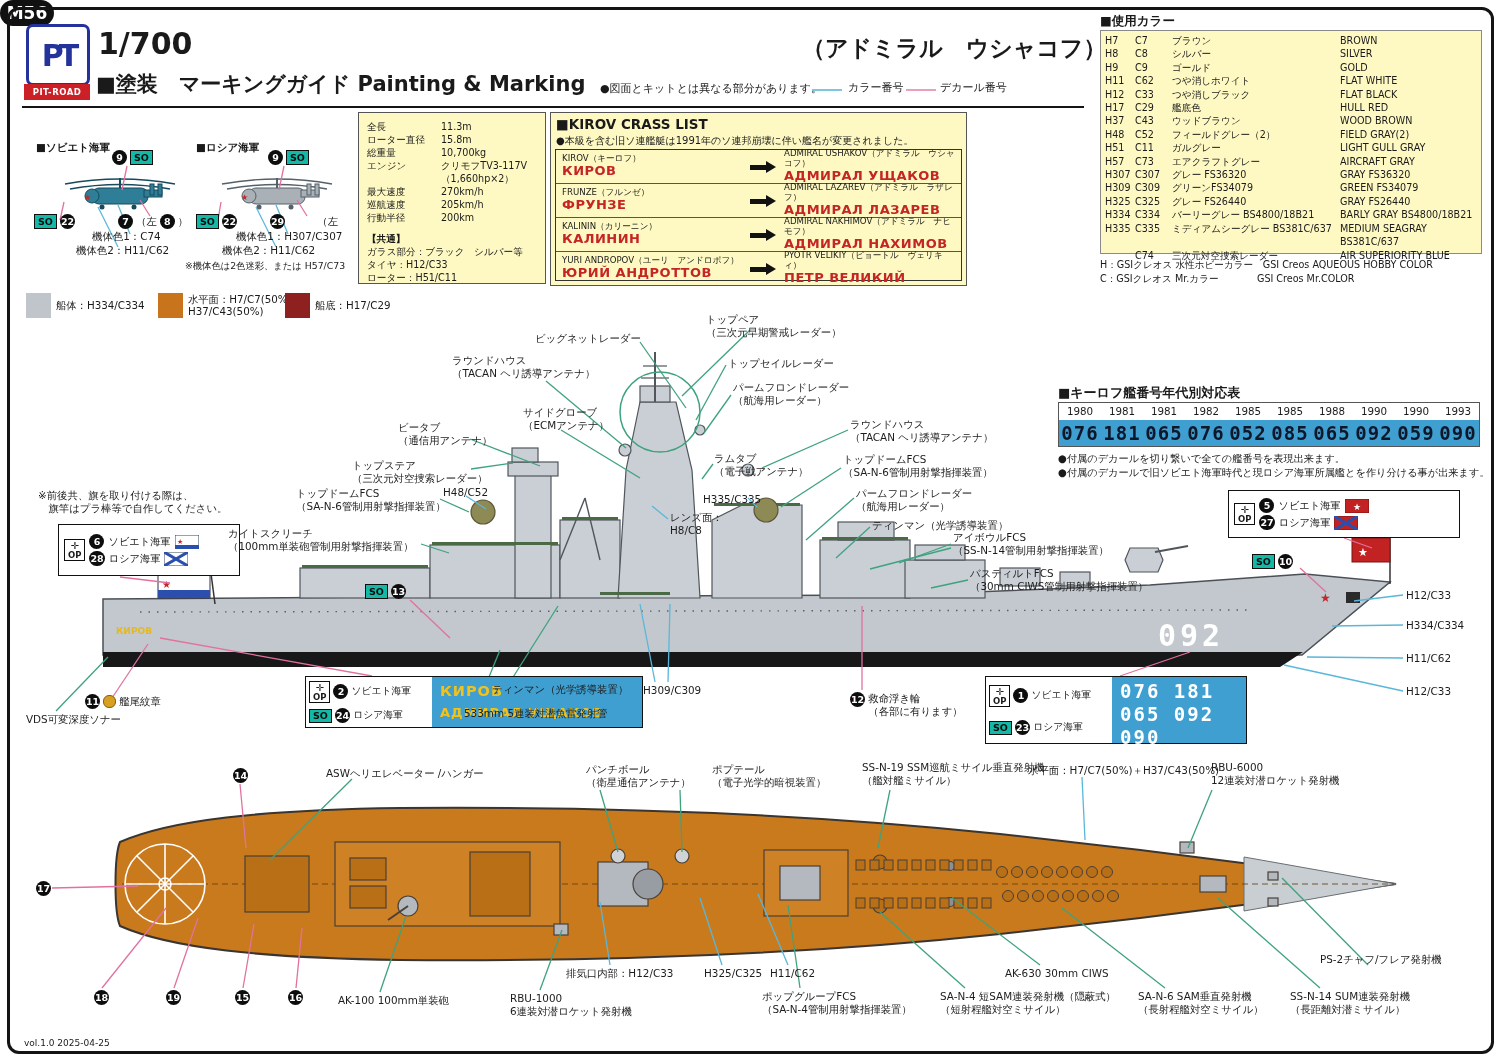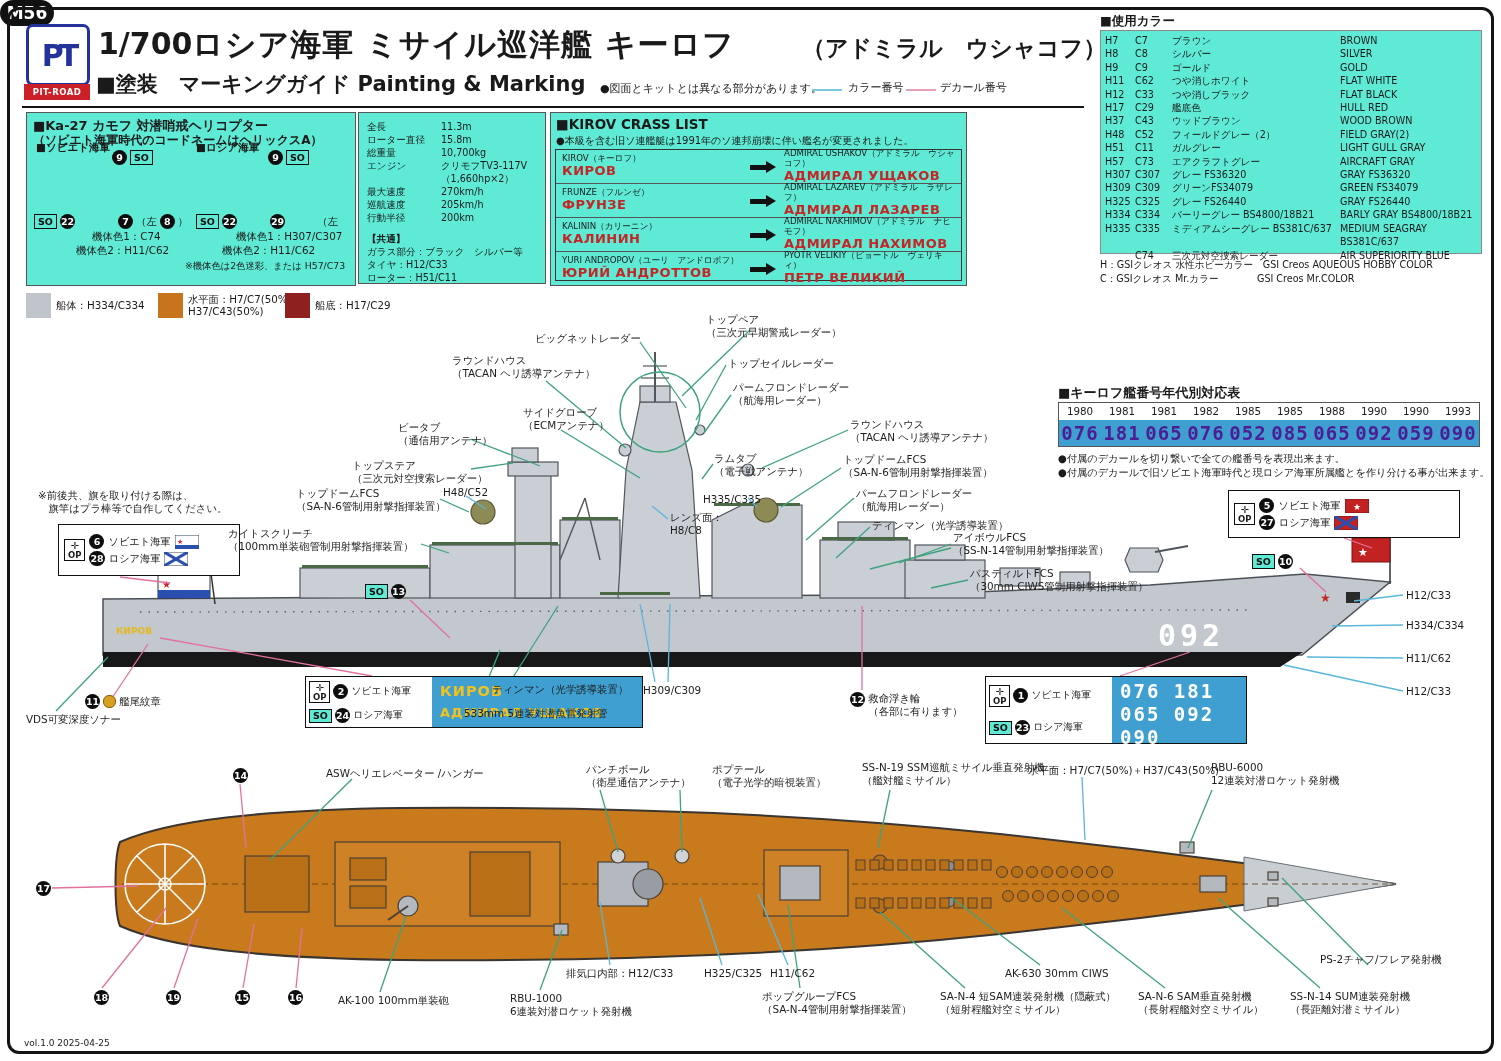--- a/index.html
+++ b/index.html
@@ -17,21 +17,21 @@
   .ttl-main{left:192px;top:24px;font-size:31px;font-weight:bold;letter-spacing:1px;}
   .ttl-paren{left:802px;top:33px;font-size:23px;font-weight:bold;}
   .sub-paint{left:96px;top:70px;font-size:21px;font-weight:bold;}
   .hdr-note{left:600px;top:81px;font-size:11px;}
   .legline{height:2px;width:30px;top:89px;}
   .legtxt{top:80px;font-size:11px;}
   .badge{left:1012px;top:71px;width:54px;height:26px;background:#111;color:#fff;border-radius:13px;
          display:flex;align-items:center;justify-content:center;font-size:17px;font-weight:bold;}
   .hdr-rule{left:22px;top:106px;width:1062px;height:2px;background:#141414;}
   
-  .box{position:absolute;border:1.5px solid #555;background:#5eead4;}
+  .box{position:absolute;border:1.5px solid #555;background:#fef9c3;}
   .boxtitle{font-size:12.5px;font-weight:bold;}
   
   #color-box{left:1100px;top:30px;width:382px;height:224px;border:1px solid #8a8a8a;padding:3px 4px;box-sizing:border-box;}
   .crow{display:grid;grid-template-columns:30px 37px 168px auto;font-size:9.6px;line-height:13.4px;}
   .cfoot{font-size:9.6px;line-height:14px;}
   
   #spec-box{left:358px;top:112px;width:188px;height:172px;padding:7px 8px;box-sizing:border-box;}
   .srow{display:flex;font-size:9.6px;line-height:13px;}
   .srow .k{width:74px;flex:none;}
   
@@ -46,28 +46,28 @@
   .karr{width:30px;flex:none;position:relative;height:12px;}
   .karr::before{content:"";position:absolute;left:2px;top:4px;width:16px;height:5px;background:#111;}
   .karr::after{content:"";position:absolute;left:18px;top:0;border-left:10px solid #111;border-top:6.5px solid transparent;border-bottom:6.5px solid transparent;}
   
   .sw{width:25px;height:25px;display:inline-block;flex:none;}
   .legend-item{position:absolute;display:flex;gap:5px;align-items:flex-start;font-size:10.3px;line-height:1.2;white-space:pre-line;}
   
   #year-tbl{left:1058px;top:402px;width:420px;border:1px solid #555;}
   .yrow{display:grid;grid-template-columns:repeat(10,1fr);text-align:center;}
   .ycell{font-size:10.3px;line-height:17px;}
-  .ncell{font-family:"DejaVu Sans Mono","Liberation Mono",monospace;font-weight:bold;color:#4c1d95;font-size:19px;line-height:26px;letter-spacing:1px;}
+  .ncell{font-family:"DejaVu Sans Mono","Liberation Mono",monospace;font-weight:bold;color:#0f172a;font-size:19px;line-height:26px;letter-spacing:1px;}
   .nrow{background:#3f9fd0;}
   
   .lbl{position:absolute;font-size:10.4px;line-height:1.22;white-space:pre-line;color:#1c1c1c;}
   
   .circ{display:inline-flex;min-width:15px;height:15px;border-radius:8px;background:#0d0d0d;color:#fff;
         font-weight:bold;font-size:9.5px;line-height:1;align-items:center;justify-content:center;padding:0 1px;box-sizing:border-box;}
-  .sobox{display:inline-block;border:1.6px solid #0d0d0d;background:#5eead4;color:#0d0d0d;font-weight:bold;font-size:9.5px;line-height:1;padding:1.5px 3px;}
+  .sobox{display:inline-block;border:1.6px solid #0d0d0d;background:#14b8a6;color:#0d0d0d;font-weight:bold;font-size:9.5px;line-height:1;padding:1.5px 3px;}
   .mkrow{position:absolute;display:flex;gap:3px;align-items:center;font-size:10.4px;}
   .opicon{display:inline-flex;flex-direction:column;align-items:center;justify-content:center;border:1.6px solid #0d0d0d;
           padding:1px 3px;line-height:1;background:#fff;flex:none;}
   .opicon .arr{font-size:10px;font-weight:bold;}
   .opicon .opt{font-size:8.5px;font-weight:bold;}
   .flagbox{position:absolute;border:1.5px solid #111;background:#fff;display:flex;align-items:center;gap:4px;padding:3px 5px;box-sizing:border-box;}
   .flagrows{display:flex;flex-direction:column;gap:2px;}
   .flagrow{display:flex;align-items:center;gap:4px;font-size:10.2px;}
   
   .panel{position:absolute;border:1.5px solid #111;display:flex;background:#fff;box-sizing:border-box;}
@@ -338,21 +338,20 @@
       <line x1="1165" y1="988" x2="1062" y2="908" stroke="#3fa27e" stroke-width="1.3"></line>
       <line x1="1320" y1="988" x2="1218" y2="898" stroke="#3fa27e" stroke-width="1.3"></line>
       <line x1="1368" y1="965" x2="1282" y2="878" stroke="#3fa27e" stroke-width="1.3"></line>
     </svg>
 
   <div class="frame"></div>
 
   <div class="logo-mark">PT</div>
   <div class="logo-bar">PIT-ROAD</div>
   <div class="abs ttl-scale">1/700</div>
-  <div class="abs ttl-main">ロシア海軍 ミサイル巡洋艦 キーロフ</div>
   <div class="abs ttl-paren">（アドミラル　ウシャコフ）</div>
   <div class="abs sub-paint">■塗装　マーキングガイド Painting &amp; Marking</div>
   <div class="abs hdr-note">●図面とキットとは異なる部分があります。</div>
   <div class="abs legline" style="left:812px;background:#7cc7de;"></div>
   <div class="abs legtxt" style="left:848px;">カラー番号</div>
   <div class="abs legline" style="left:906px;background:#e8a0bc;"></div>
   <div class="abs legtxt" style="left:940px;">デカール番号</div>
   <div class="badge">M56</div>
   <div class="abs hdr-rule"></div>
 
@@ -453,24 +452,20 @@
         <span>C74</span>
         <span>三次元対空捜索レーダー</span>
         <span>AIR SUPERIORITY BLUE</span>
       </div>
     </div>
   <div class="abs" style="left:1100px;top:258px;">
     <div class="cfoot"><span>H：GSIクレオス 水性ホビーカラー</span>　<span>GSI Creos AQUEOUS HOBBY COLOR</span></div>
     <div class="cfoot"><span>C：GSIクレオス Mr.カラー</span>　　　　<span>GSI Creos Mr.COLOR</span></div>
   </div>
 
-  <div class="abs box" style="left:26px;top:112px;width:328px;height:172px;">
-    <div class="abs boxtitle" style="left:6px;top:4px;font-size:13px;">■Ka-27 カモフ 対潜哨戒ヘリコプター</div>
-    <div class="abs boxtitle" style="left:6px;top:19px;font-size:12px;">（ソビエト海軍時代のコードネームはヘリックスA）</div>
-  </div>
   <div class="mkrow b" style="left:36px;top:141px;font-size:10.5px;">
       <span>■ソビエト海軍</span>
     </div>
   <div class="mkrow b" style="left:196px;top:141px;font-size:10.5px;">
       <span>■ロシア海軍</span>
     </div>
   <div class="mkrow" style="left:112px;top:150px;">
     <span class="circ">9</span>
     <span class="sobox">SO</span>
   </div>

